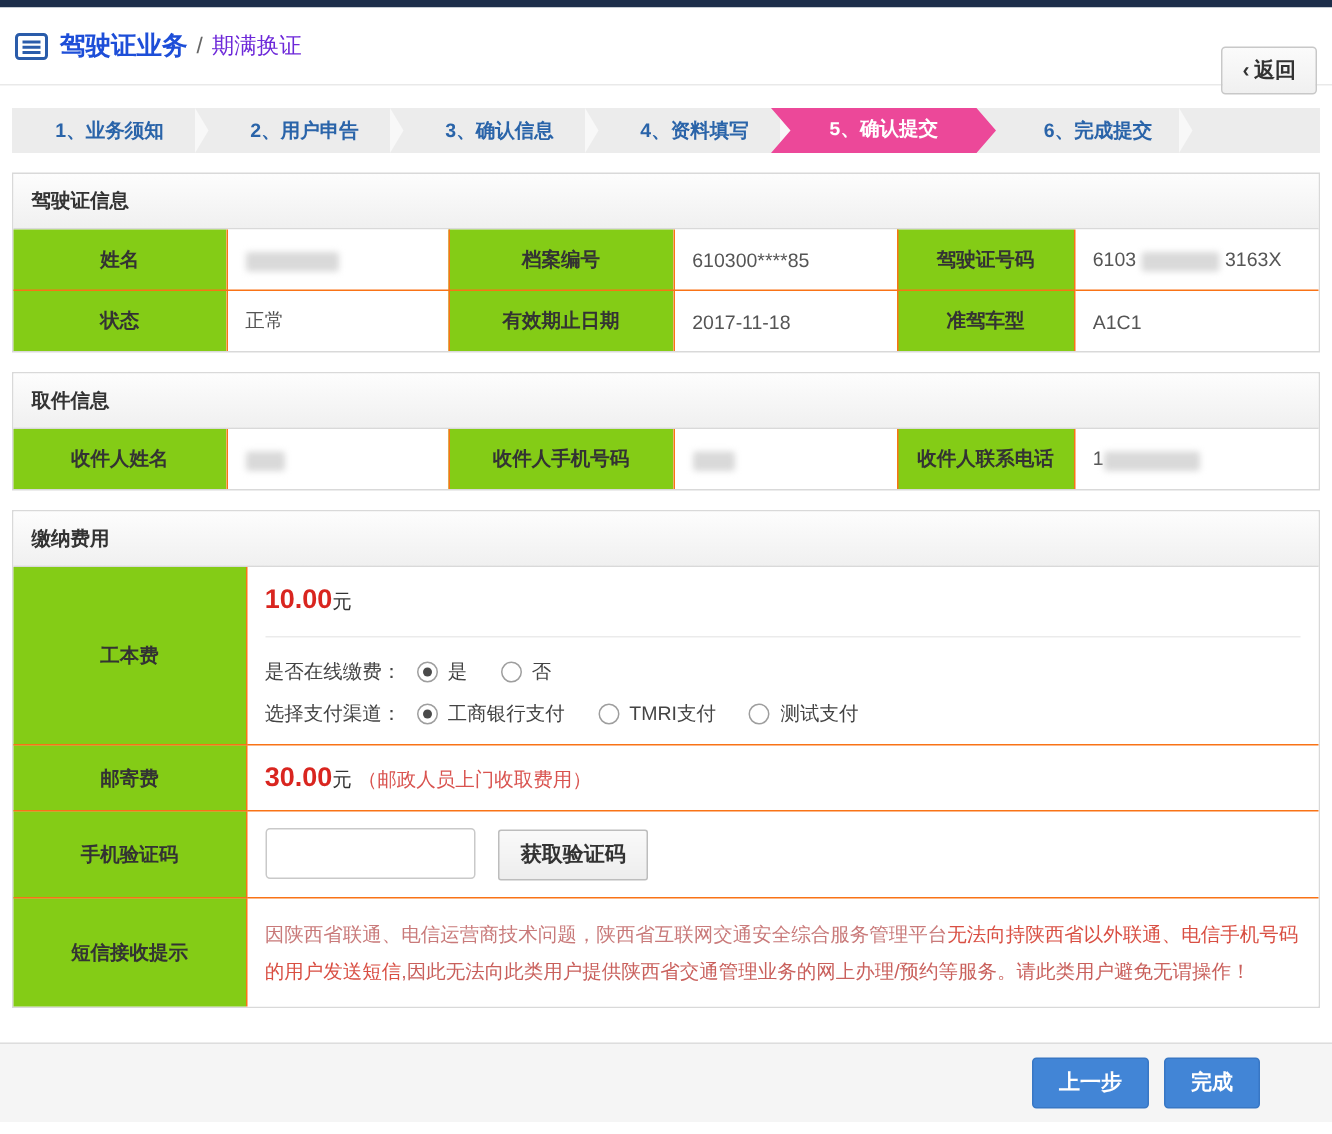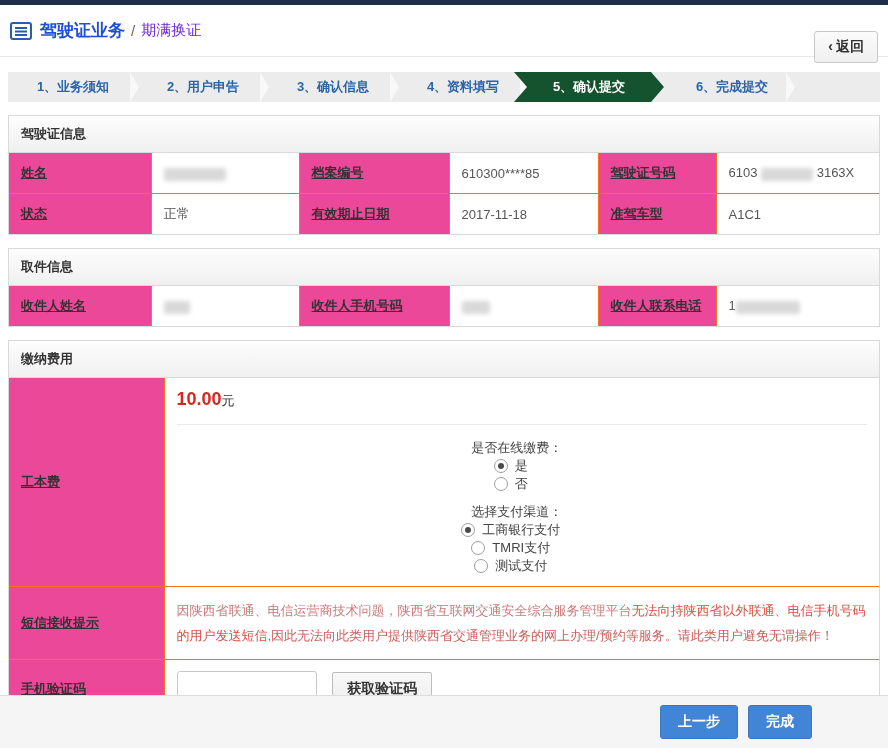--- a/index.html
+++ b/index.html
@@ -30,68 +30,69 @@
   .step {
     position:relative; width:130px; line-height:30px; text-align:center;
     color:#2a64a9; font-weight:bold; font-size:13px;
   }
   .step:not(.active)::after {
     content:''; position:absolute; right:-1px; top:0; z-index:1;
     border-top:15px solid transparent; border-bottom:15px solid transparent;
     border-left:9px solid #f8f8f8;
   }
   .step.active {
-    background:#14532d; color:#fff; width:150px; margin-left:-14px; z-index:2;
+    background:#ec4899; color:#fff; width:150px; margin-left:-14px; z-index:2;
     clip-path:polygon(0 0, calc(100% - 13px) 0, 100% 50%, calc(100% - 13px) 100%, 0 100%, 13px 50%);
+    font-family:Liberation Mono, monospace;
   }
   .step.active + .step { padding-left:6px; }
   .steps-filler { flex:1; }
 
   
   .section { margin:13px 8px 0 8px; border:1px solid #d9d9d9; background:#fff; }
   .section-hd {
     padding:9px 12px; font-weight:bold; color:#333; font-size:13px;
     background:linear-gradient(#fdfdfd,#f0f0f0); border-bottom:1px solid #d9d9d9;
   }
   table { border-collapse:collapse; width:100%; table-layout:fixed; }
   td { border:1px solid #f97316; padding:11px 12px; font-size:13px; vertical-align:middle; }
   tr td:first-child { border-left:none; }
   tr td:last-child { border-right:none; }
   tr:first-child td { border-top:none; }
   tr:last-child td { border-bottom:none; }
-  td.lbl { background:#ec4899; text-align:left; color:#333; font-weight:bold;text-decoration:underline; }
+  td.lbl { background:#84cc16; text-align:center; color:#333; font-weight:bold; }
   td.val { background:#fff; color:#555; }
 
   .redact { display:inline-block; height:13px; background:#d9d9d9; border-radius:2px; filter:blur(2px); vertical-align:middle; }
 
   
   .fee-amount { color:#d9251f; font-weight:bold; font-size:18px; }
   .fee-unit { color:#333; font-size:13px; }
   .fee-divider { border:none; border-top:1px solid #ebebeb; margin:14px 0; }
-  .radio-line { display:flex; align-items:center; margin-top:10px; color:#444;flex-direction:column; }
+  .radio-line { display:flex; align-items:center; margin-top:10px; color:#444; }
   .radio-line:first-of-type { margin-top:0; }
   .radio-cap { margin-right:10px; }
   .radio { display:inline-flex; align-items:center; margin-right:22px; cursor:pointer; color:#444; }
   .rdot { width:14px; height:14px; border-radius:50%; border:1px solid #9e9e9e; background:#fff; margin-right:7px; position:relative; flex:0 0 auto; }
   .rdot.sel::after { content:''; position:absolute; left:3px; top:3px; width:6px; height:6px; border-radius:50%; background:#4a4a4a; }
   .postage-note { color:#d9534f; font-size:13px; margin-left:4px; }
   .sms-input { width:140px; height:34px; border:1px solid #c9c9c9; border-radius:3px; padding:0 8px; font-size:14px; }
   .get-code-btn {
     margin-left:12px; height:34px; padding:0 14px; font-size:14px; color:#333; font-weight:bold;
     background:linear-gradient(#f9f9f9,#ededed); border:1px solid #bdbdbd; border-radius:2px; cursor:pointer;
   }
   .notice { line-height:25px; font-size:13px; color:#c97a7a; }
   .notice .em { color:#d94f43; }
   .notice .tail { color:#c9605c; }
 
   
   .footer-bar {
     position:absolute; left:0; right:0; top:695px; height:53px;
     background:#f5f5f5; border-top:1px solid #ddd;
-    display:flex; align-items:center; justify-content:flex-end; padding-right:76px; gap:10px;
+    display:flex; align-items:center; justify-content:flex-end; padding-right:48px; gap:10px;
   }
   .btn-blue {
     background:#4285d6; color:#fff; font-weight:bold; font-size:14px;
     border:1px solid #3877c4; border-radius:3px; padding:7px 17px; cursor:pointer;
   }
 </style>
 </head>
 <body>
 
 <div class="topline"></div>
@@ -210,32 +211,36 @@
                 <span>TMRI支付</span>
               </span>
           <span class="radio">
                 <span class="rdot"></span>
                 <span>测试支付</span>
               </span>
         </div>
       </td>
     </tr>
     <tr>
-      <td class="lbl">短信接收提示</td>
-      <td class="val">
-        <div class="notice"><span>因陕西省联通、电信运营商技术问题，陕西省互联网交通安全综合服务管理平台</span><span class="em">无法向持陕西省以外联通、电信手机号码的用户发送短信</span><span class="tail">,因此无法向此类用户提供陕西省交通管理业务的网上办理/预约等服务。请此类用户避免无谓操作！</span></div>
-      </td>
+      <td class="lbl">邮寄费</td>
+      <td class="val"><span class="fee-amount">30.00</span><span class="fee-unit">元</span><span class="postage-note">（邮政人员上门收取费用）</span></td>
     </tr>
     <tr>
       <td class="lbl">手机验证码</td>
       <td class="val">
         <input class="sms-input" type="text" value="" style="">
         <button class="get-code-btn">获取验证码</button>
       </td>
     </tr>
+    <tr>
+      <td class="lbl">短信接收提示</td>
+      <td class="val">
+        <div class="notice"><span>因陕西省联通、电信运营商技术问题，陕西省互联网交通安全综合服务管理平台</span><span class="em">无法向持陕西省以外联通、电信手机号码的用户发送短信</span><span class="tail">,因此无法向此类用户提供陕西省交通管理业务的网上办理/预约等服务。请此类用户避免无谓操作！</span></div>
+      </td>
+    </tr>
   </tbody>
     </table>
 </div>
 
 <div class="footer-bar">
   <button class="btn-blue">上一步</button>
   <button class="btn-blue">完成</button>
 </div>
 
 </body></html>

